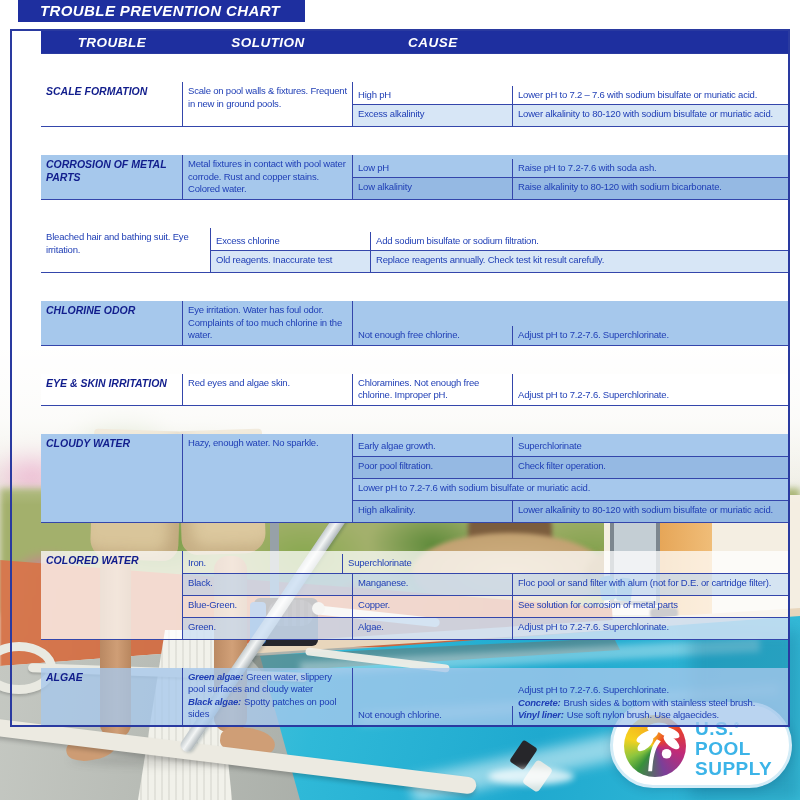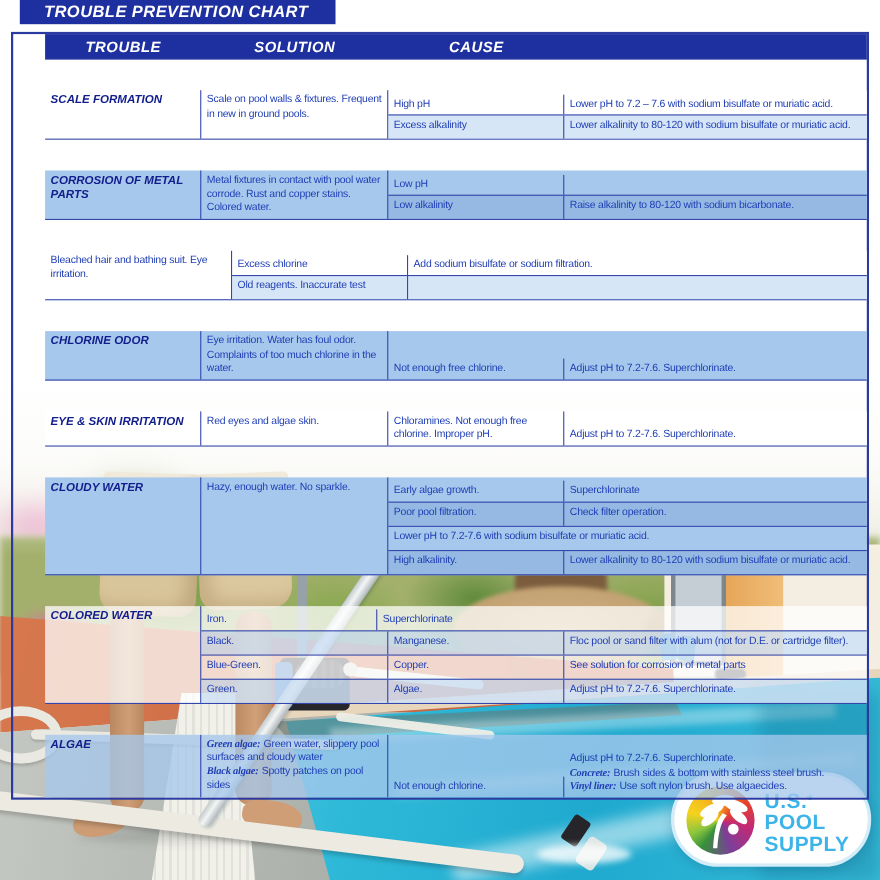--- a/index.html
+++ b/index.html
@@ -127,21 +127,21 @@
   .cell.trouble{width:142px;flex:none;color:var(--navy);font-weight:bold;font-style:italic;
     font-size:10.5px;line-height:13px;letter-spacing:0;text-transform:uppercase;}
   .cell.symptom{width:170px;flex:none;}
   .cell.cause{width:160px;flex:none;}
   .cell.solution{flex:1;border-right:none;}
   .entries{flex:1;display:flex;flex-direction:column;}
   .entry{flex:1;display:flex;min-height:22px;border-top:1px solid var(--line);}
   .entry:first-child{border-top:none;align-items:flex-end;}
   .grp:nth-of-type(odd) .entry:nth-child(even){background:rgba(166,200,236,.45);}
   .grp:nth-of-type(even) .entry:nth-child(even){background:rgba(52,100,180,.14);}
-  .lead{font-weight:bold;font-style:italic;margin-right:3px;font-family:Liberation Serif, serif;}
+  .lead{font-weight:bold;font-style:italic;margin-right:3px;}
 </style>
 </head>
 <body>
 
 <div class="stage">
 
   <div class="photo">
     <div class="ph-base"></div>
     <div class="ph-foliage-hint"></div>
     <div class="ph-garden"></div>
@@ -249,20 +249,23 @@
         <div class="grp">
           <div class="cell trouble">CORROSION OF METAL PARTS</div>
           <div class="cell symptom">
             <div class="line"><span>Metal fixtures in contact with pool water corrode. Rust and copper stains. Colored water.</span></div>
           </div>
           <div class="entries">
             <div class="entry">
               <div class="cell cause">
                 <div class="line"><span>Low pH</span></div>
               </div>
+              <div class="cell solution">
+                <div class="line"><span>Raise pH to 7.2-7.6 with soda ash.</span></div>
+              </div>
             </div>
             <div class="entry">
               <div class="cell cause">
                 <div class="line"><span>Low alkalinity</span></div>
               </div>
               <div class="cell solution">
                 <div class="line"><span>Raise alkalinity to 80-120 with sodium bicarbonate.</span></div>
               </div>
             </div>
           </div>
@@ -276,20 +279,23 @@
               <div class="cell cause">
                 <div class="line"><span>Excess chlorine</span></div>
               </div>
               <div class="cell solution">
                 <div class="line"><span>Add sodium bisulfate or sodium filtration.</span></div>
               </div>
             </div>
             <div class="entry">
               <div class="cell cause">
                 <div class="line"><span>Old reagents. Inaccurate test</span></div>
+              </div>
+              <div class="cell solution">
+                <div class="line"><span>Replace reagents annually. Check test kit result carefully.</span></div>
               </div>
             </div>
           </div>
         </div>
         <div class="grp">
           <div class="cell trouble">CHLORINE ODOR</div>
           <div class="cell symptom">
             <div class="line"><span>Eye irritation. Water has foul odor. Complaints of too much chlorine in the water.</span></div>
           </div>
           <div class="entries">

